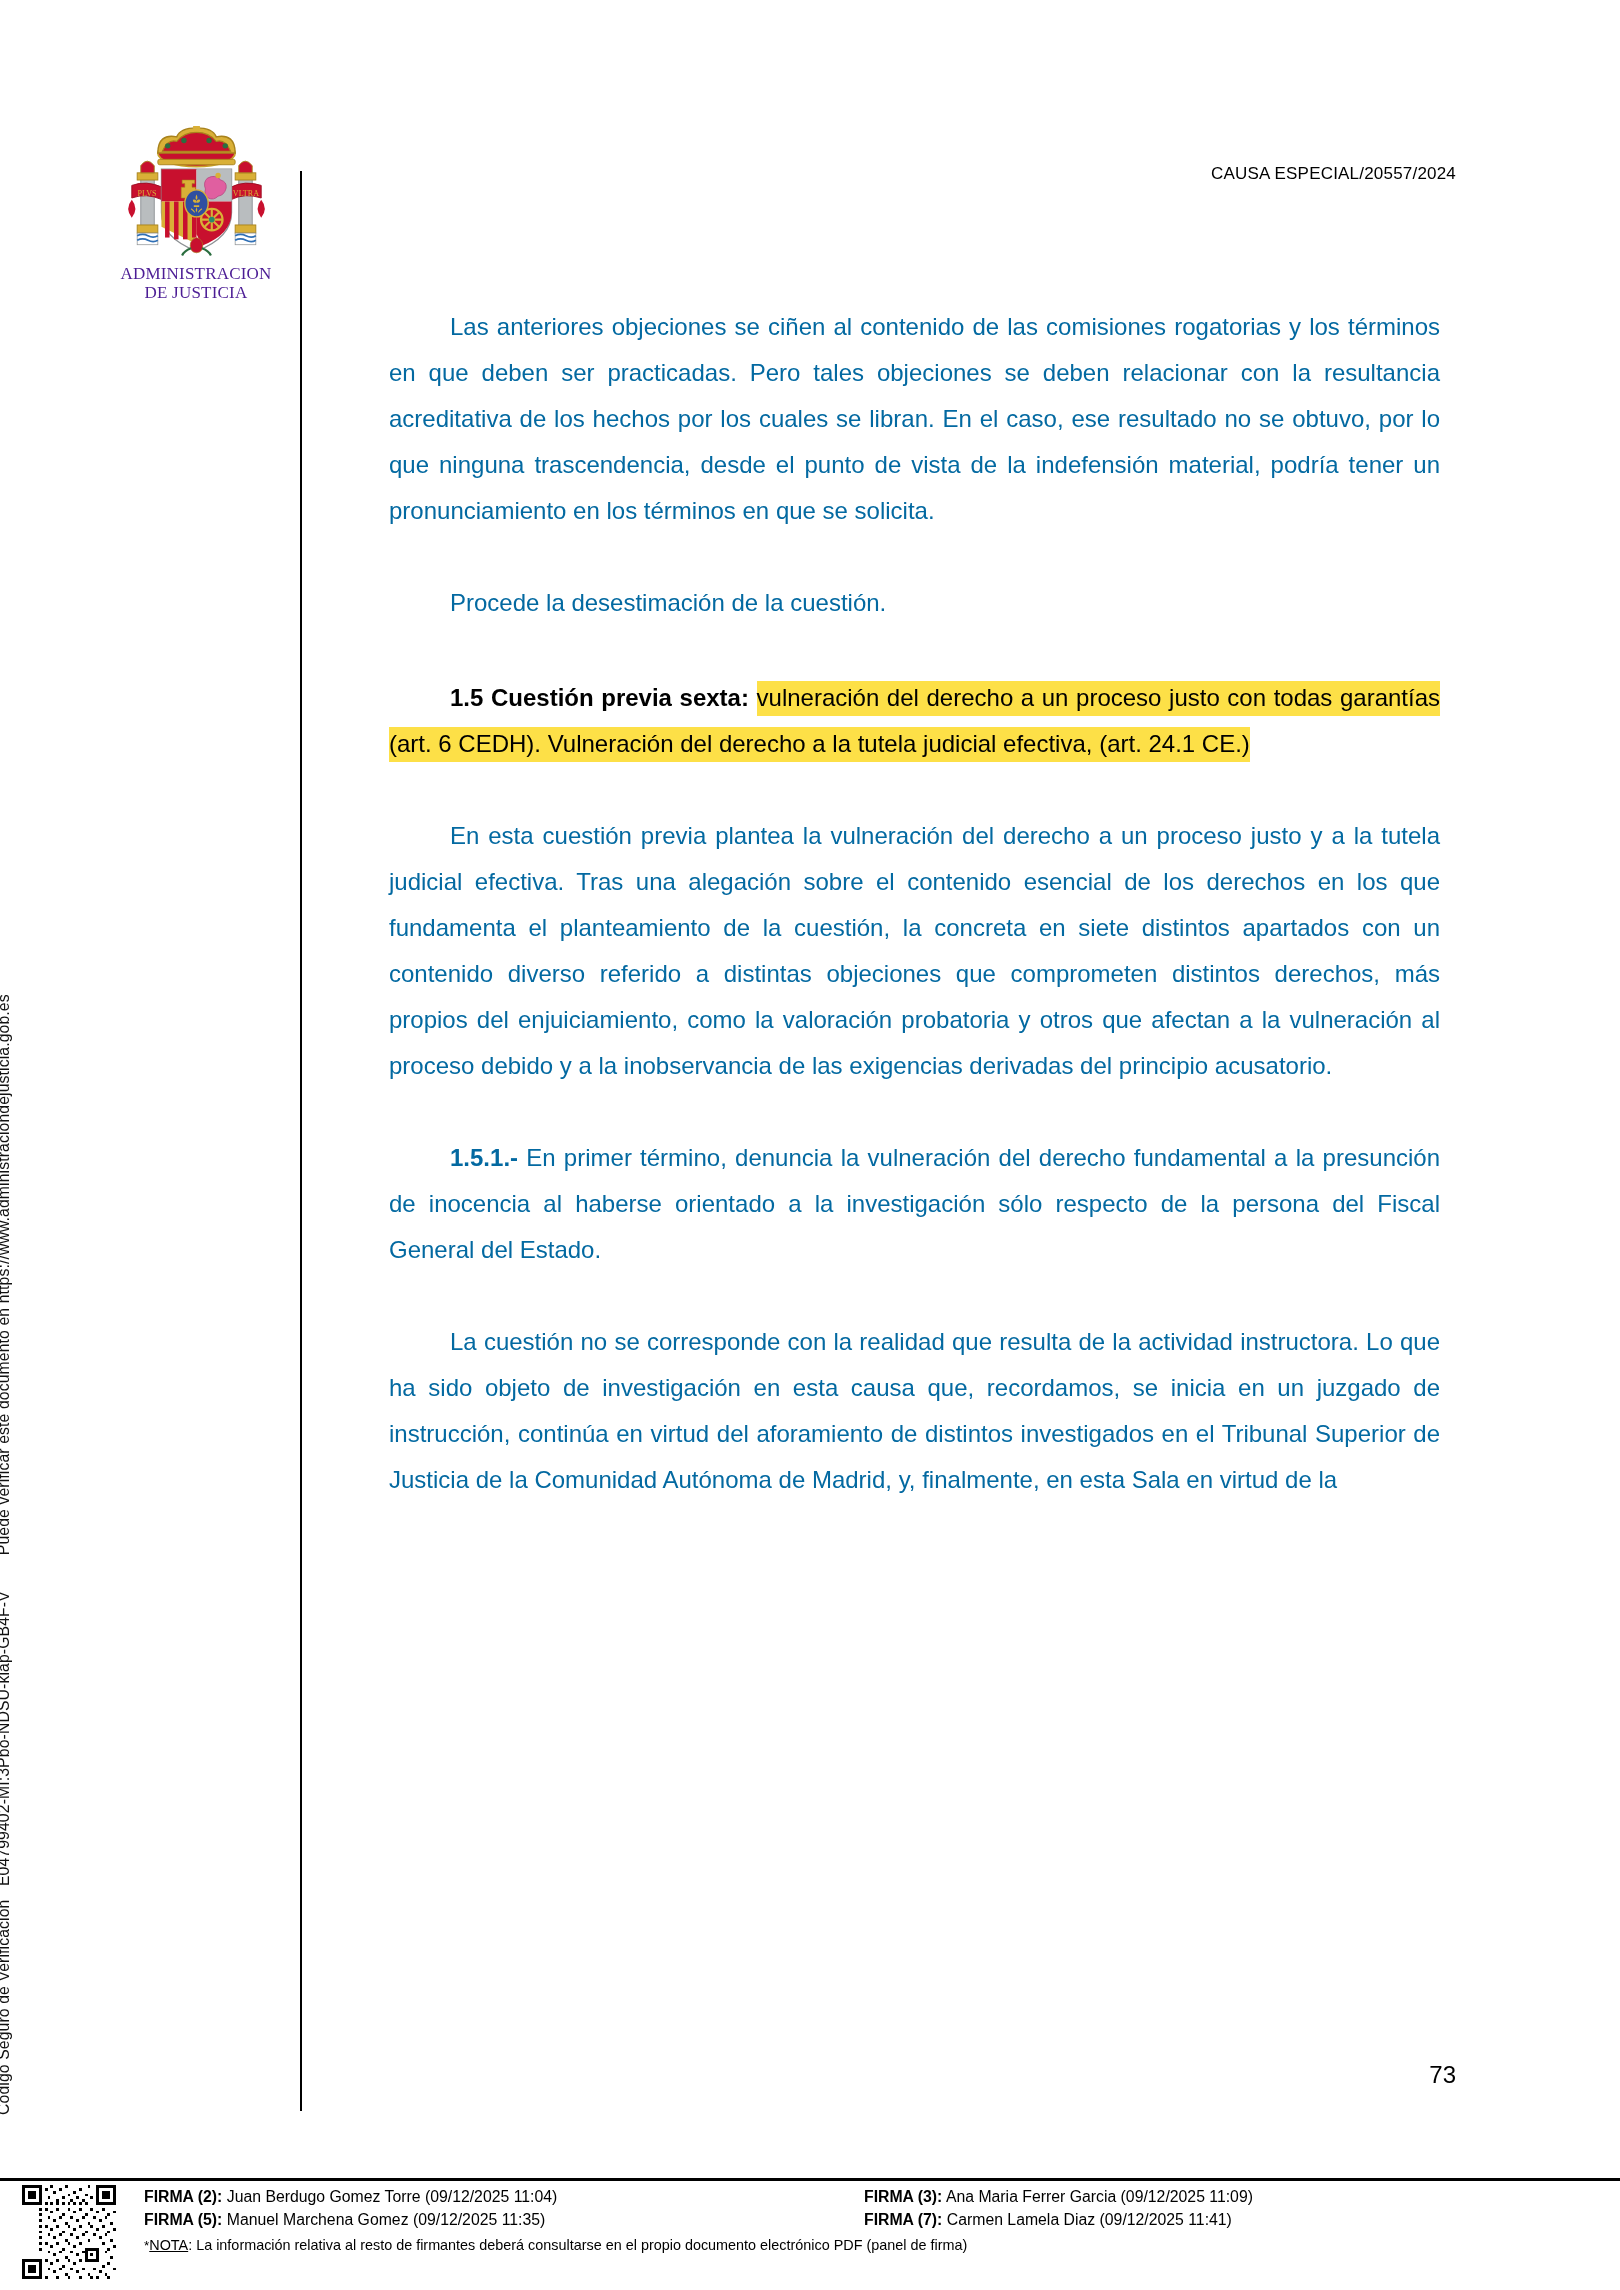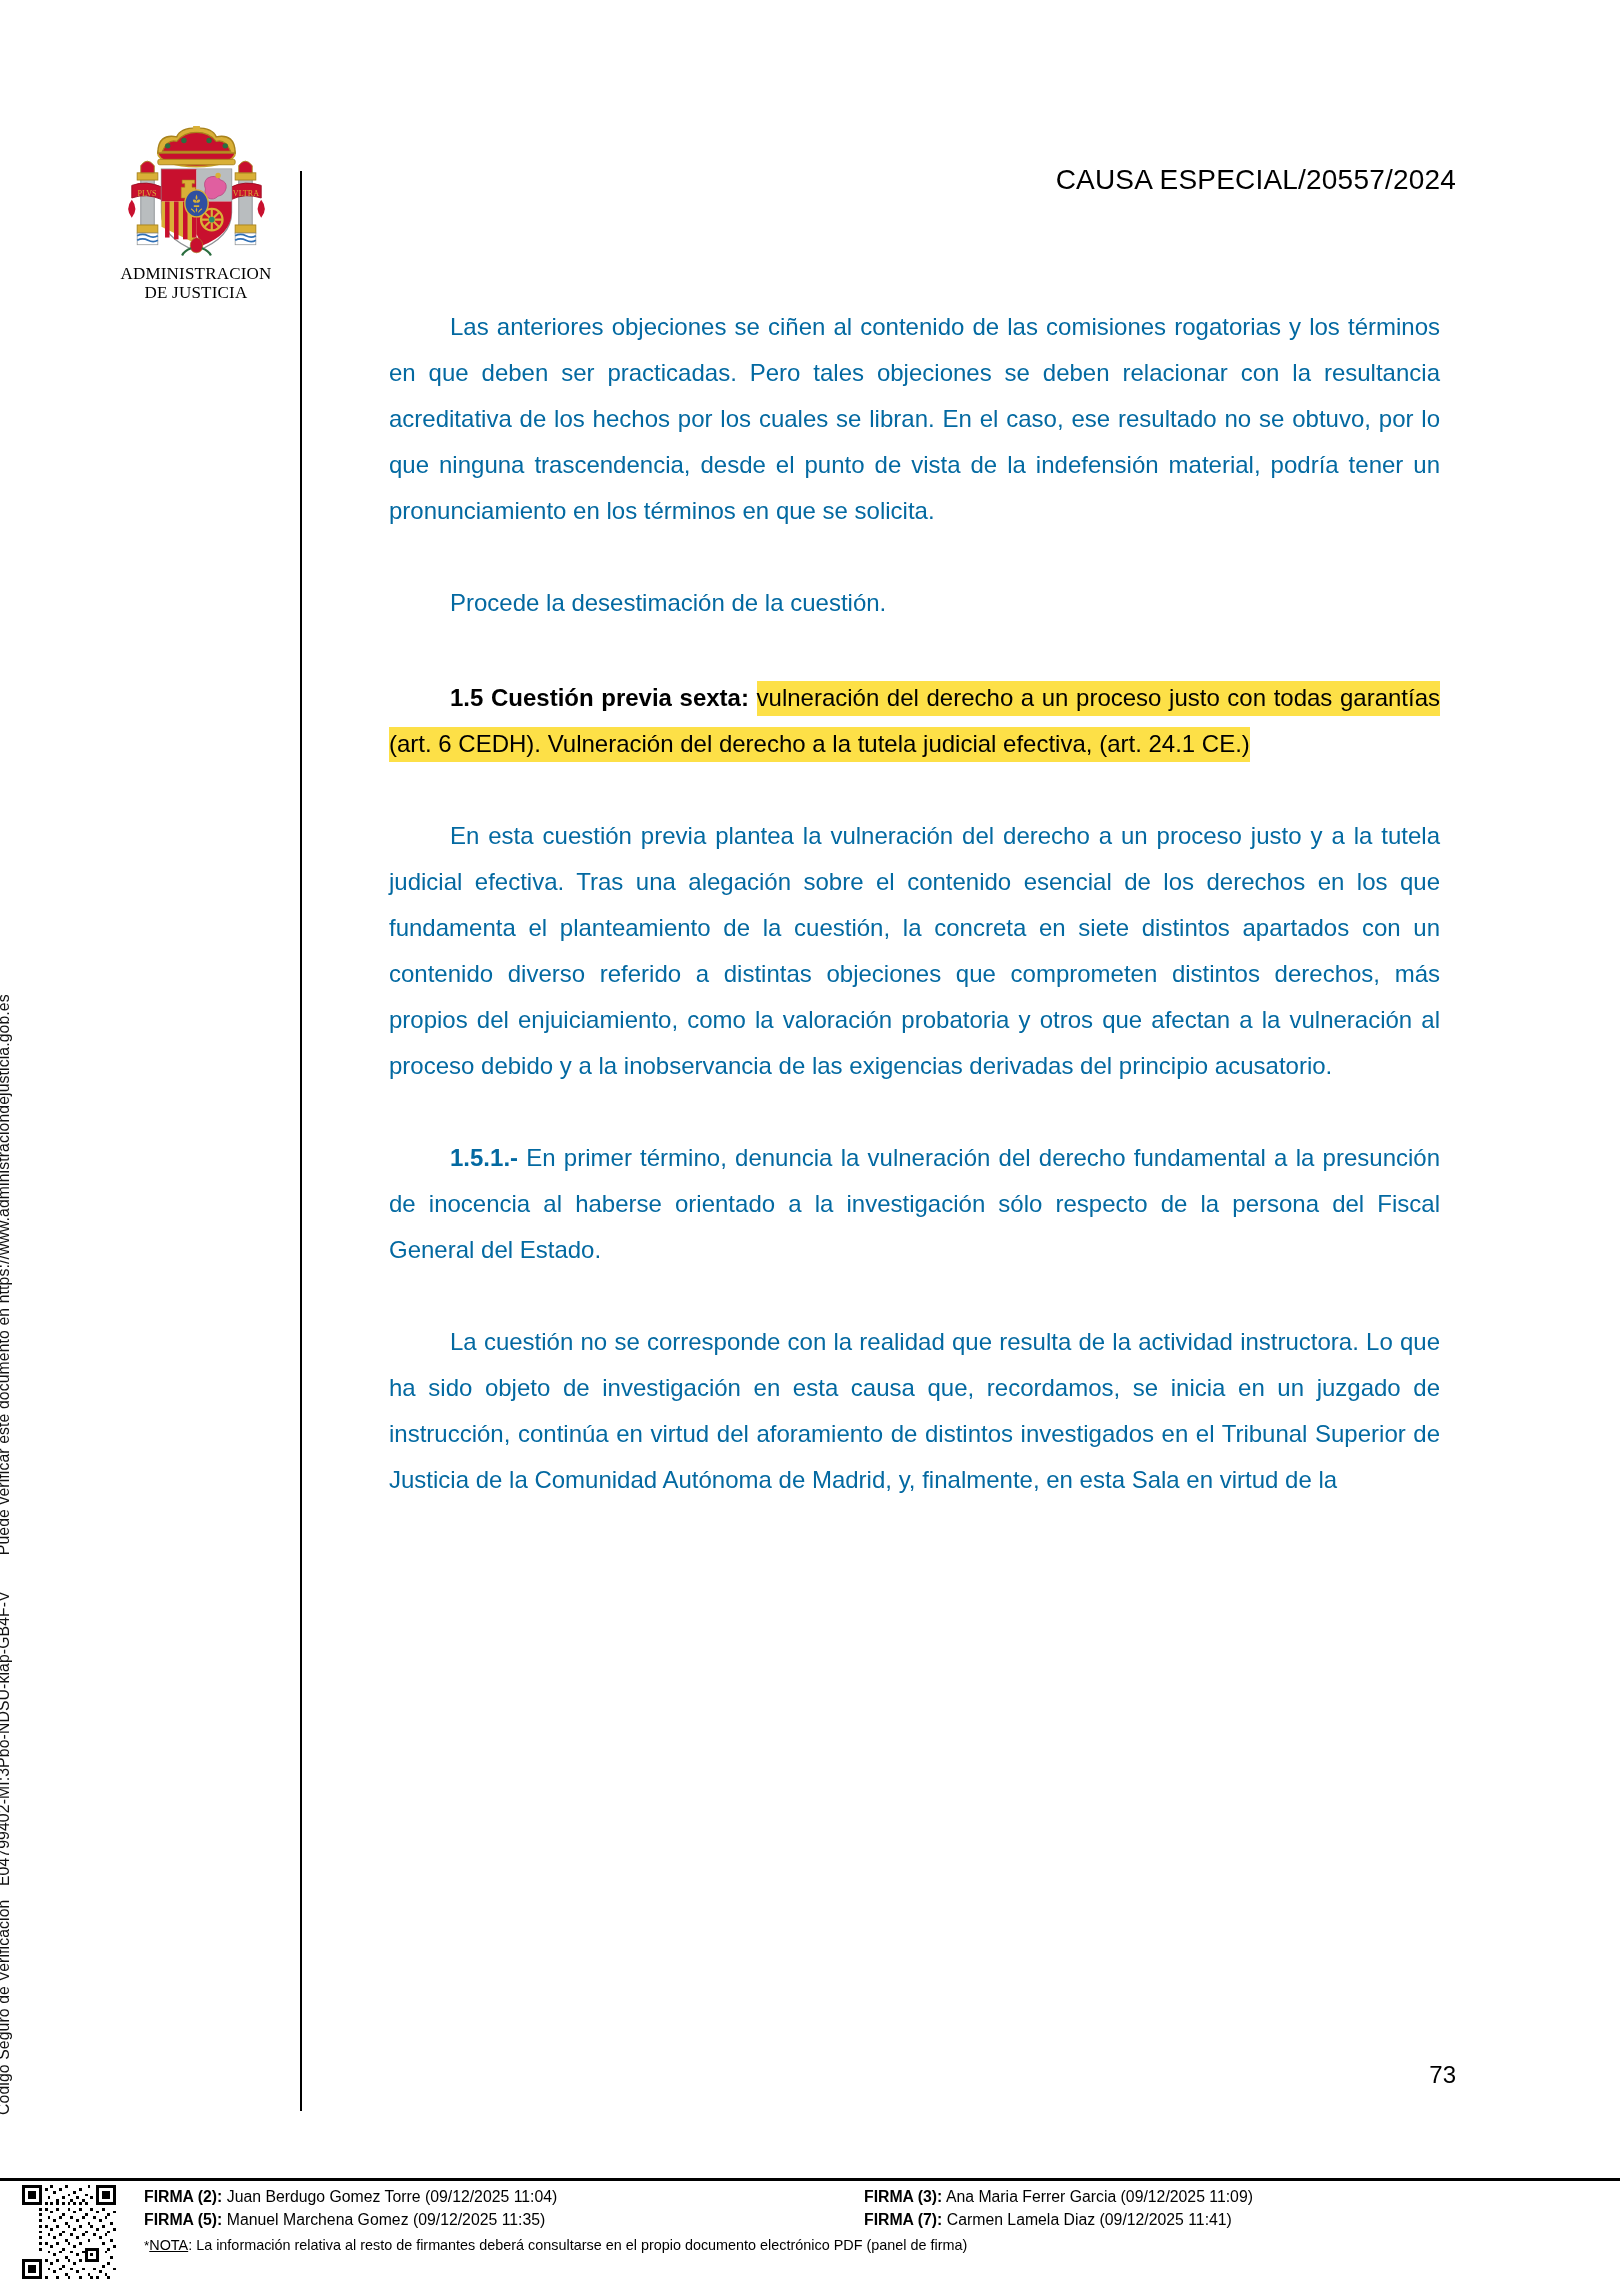--- a/index.html
+++ b/index.html
@@ -48,41 +48,41 @@
     left: 106px;
     top: 126px;
     width: 180px;
     text-align: center;
   }
   .emblem svg { display: block; margin: 0 auto; }
   .emblem-caption {
     font-family: "Liberation Serif", serif;
     font-size: 17px;
     line-height: 1.12;
-    color: #000000;
+    color: #4c1d95;
     margin-top: 2.7px;
     letter-spacing: 0.2px;
   }
 
   
   .vrule {
     position: absolute;
     left: 300px;
     top: 171px;
     width: 1.8px;
     height: 1940px;
     background: #000000;
   }
 
   
   .doc-header {
     position: absolute;
     right: 164px;
     top: 164px;
-    font-size: 28px;
+    font-size: 17px;
     letter-spacing: 0.2px;
     color: #000;
   }
 
   
   .content {
     position: absolute;
     left: 389px;
     top: 304px;
     width: 1051px;

